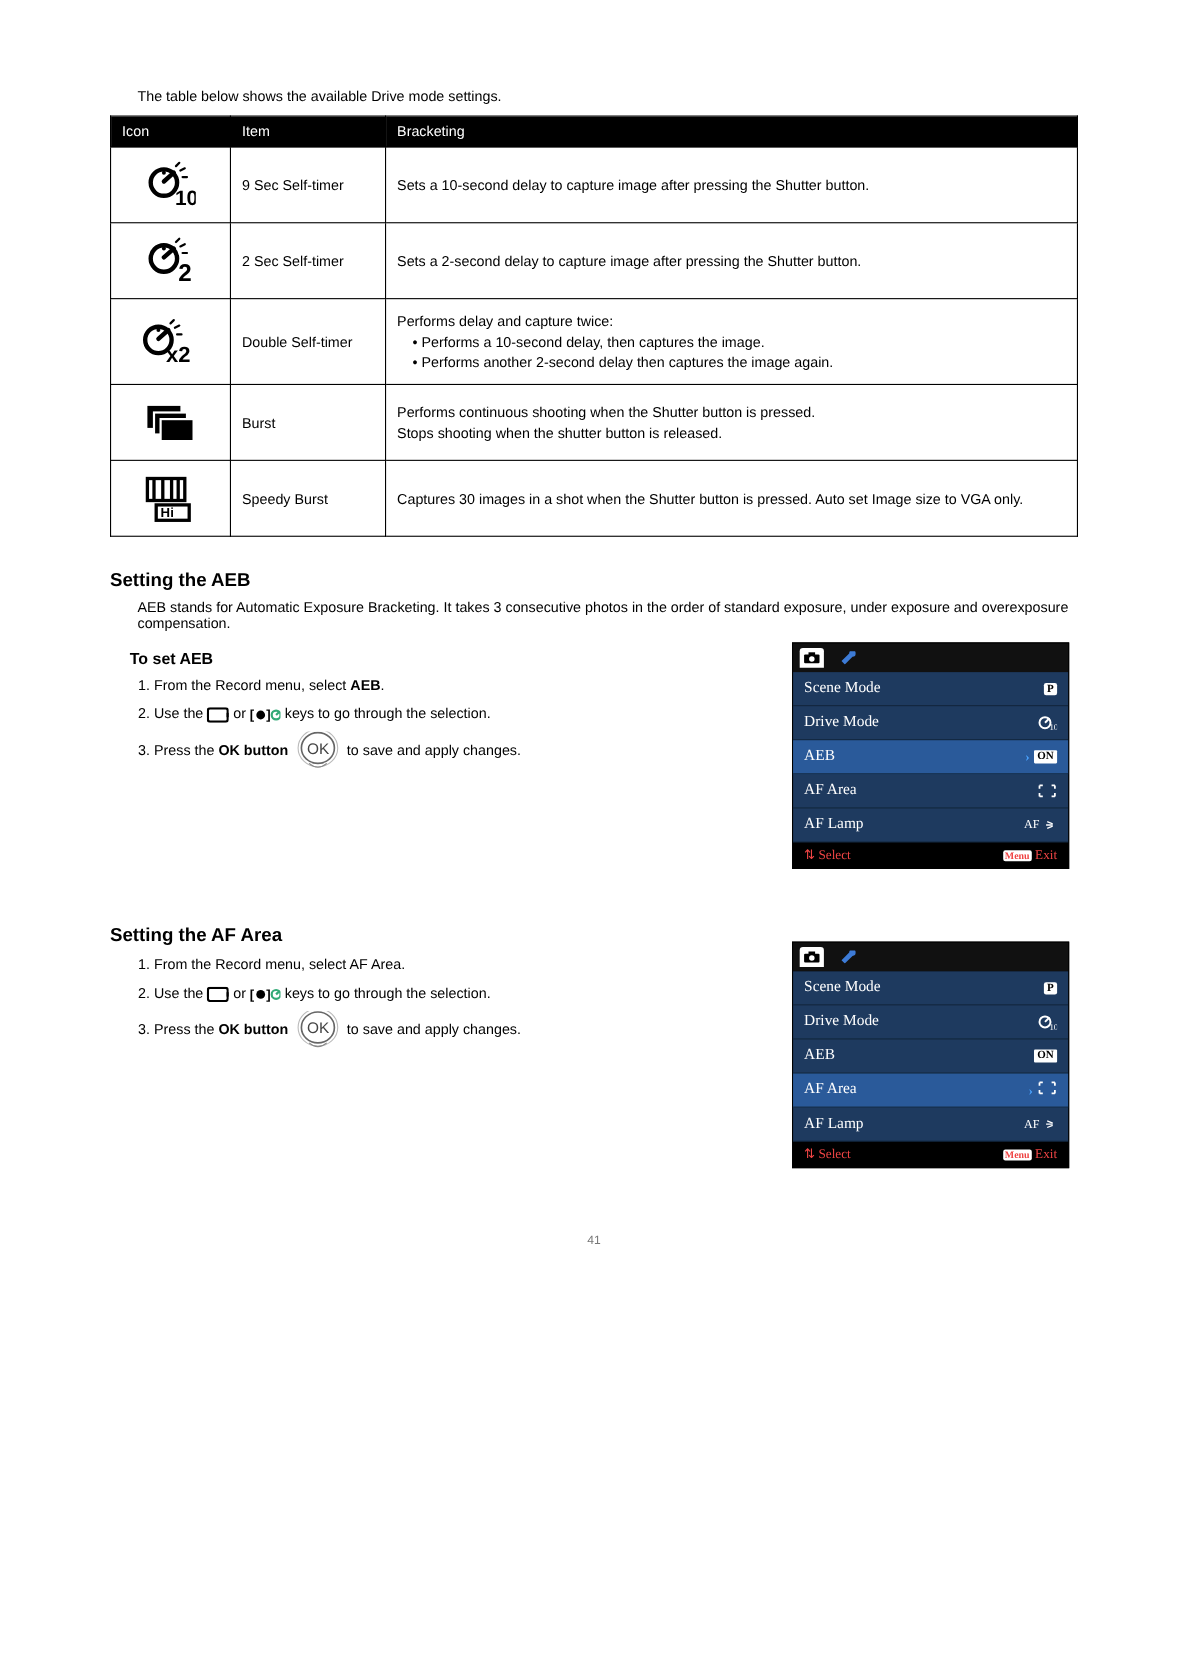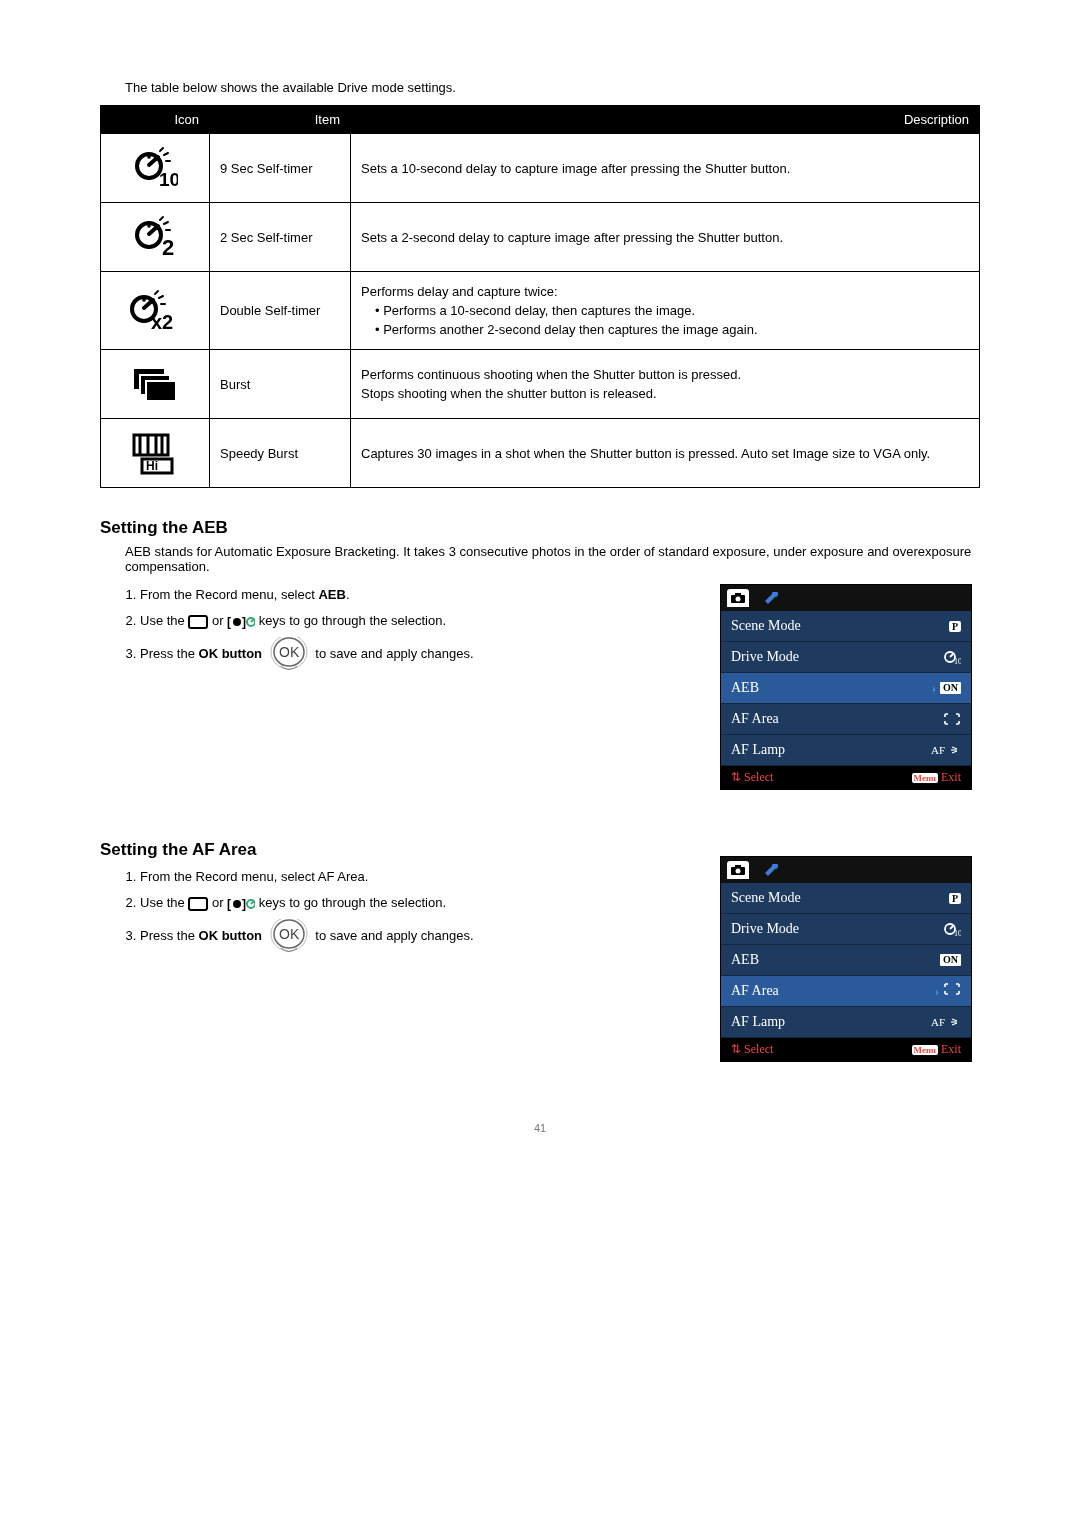--- a/index.html
+++ b/index.html
@@ -13,21 +13,21 @@
   }
   .intro { margin: 0 0 10px 25px; }
   table.drive {
     border-collapse: collapse;
     width: 100%;
     margin-bottom: 30px;
   }
   table.drive th {
     background: #000;
     color: #fff;
-    text-align: right;
+    text-align: left;
     font-weight: normal;
     padding: 6px 10px;
     border: 1px solid #000;
   }
   table.drive td {
     border: 1px solid #000;
     padding: 8px 10px;
     vertical-align: middle;
   }
   table.drive td.icon-cell {
@@ -152,21 +152,21 @@
 </head>
 <body>
 
 <p class="intro">The table below shows the available Drive mode settings.</p>
 
 <table class="drive">
   <thead>
     <tr>
       <th>Icon</th>
       <th>Item</th>
-      <th>Description</th>
+      <th>Bracketing</th>
     </tr>
   </thead>
   <tbody>
 
     <tr>
       <td class="icon-cell">
         <span>
           <svg class="glyph" width="46" height="46" viewBox="0 0 46 46">
             <g stroke="#000" stroke-width="4" fill="none" stroke-linecap="round">
               <circle cx="17" cy="21" r="12"></circle>
@@ -278,20 +278,21 @@
     </tr>
 
   </tbody>
 </table>
 
 <h3 class="sec-title">Setting the AEB</h3>
 <p class="para">AEB stands for Automatic Exposure Bracketing. It takes 3 consecutive photos in the order of standard exposure, under exposure and overexposure compensation.</p>
 
 <div class="two-col">
   <div class="left">
+    <h4 class="sub-title">To set AEB</h4>
     <ol class="steps">
       <li>
         <span>From the Record menu, select </span><b>AEB</b><span>.</span>
       </li>
       <li>
         <span>Use the </span>
         <span class="inline-icon">
           <svg class="glyph" width="20" height="14" viewBox="0 0 20 14">
               <rect x="1" y="1" width="18" height="12" rx="2" fill="none" stroke="#000" stroke-width="2"></rect>
               <rect x="0" y="5" width="2" height="4" fill="#000"></rect>

